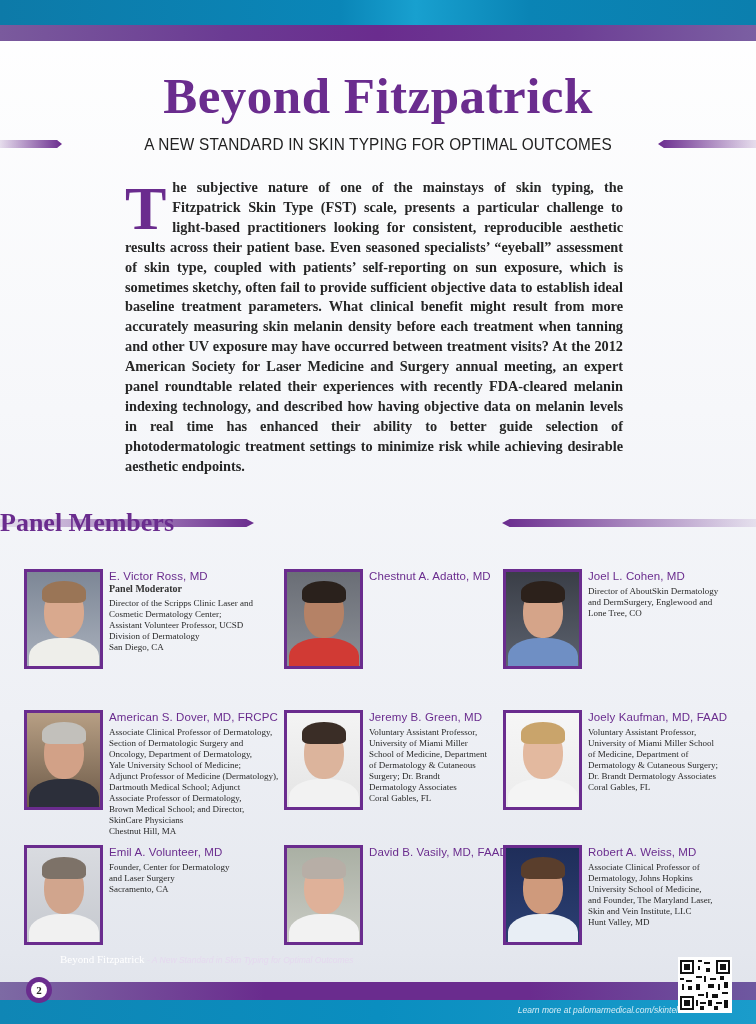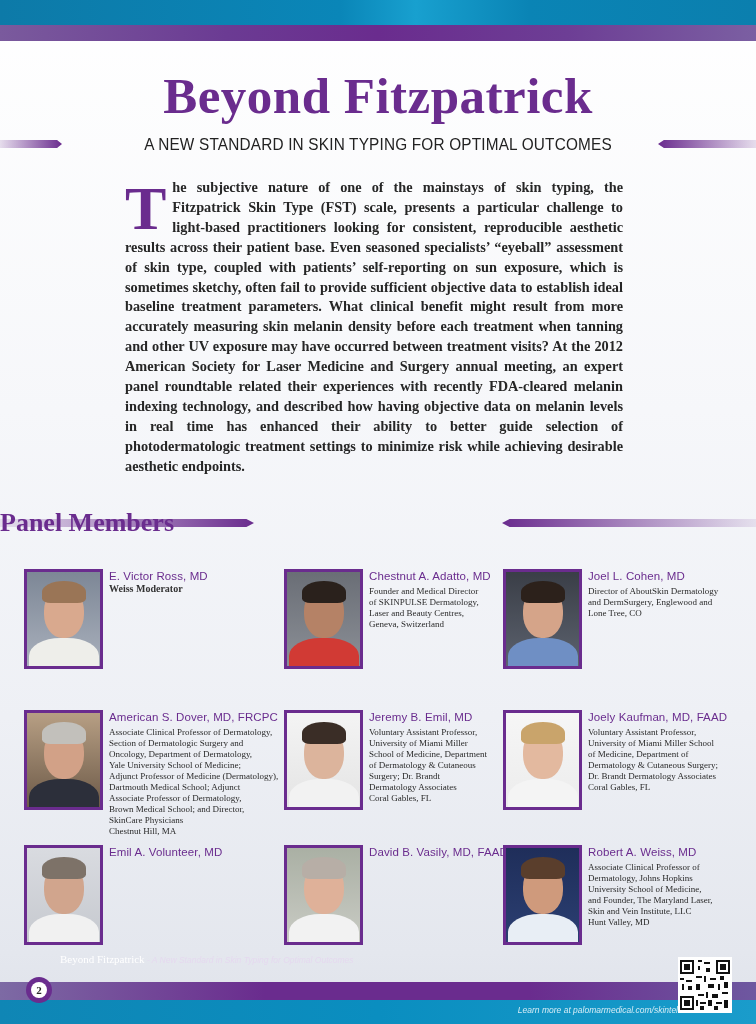--- a/index.html
+++ b/index.html
@@ -149,37 +149,38 @@
 
 <div class="member" style="left:24px; top:569px;">
   <div class="photo">
     <div class="bg" style="background:linear-gradient(180deg,#7d8796,#a9b0bc);"></div>
     <div class="body" style="background:#eeeeea;"></div>
     <div class="head" style="background:#d9a98e;"></div>
     <div class="hair" style="background:#9a7556;"></div>
   </div>
   <div class="info">
     <div class="name">E. Victor Ross, MD</div>
-    <div class="role">Weiss Moderator</div>
+    <div class="role">Panel Moderator</div>
+    <div class="desc">Director of the Scripps Clinic Laser and
+Cosmetic Dermatology Center;
+Assistant Volunteer Professor, UCSD
+Division of Dermatology
+San Diego, CA</div>
   </div>
 </div>
 
 <div class="member" style="left:284px; top:569px;">
   <div class="photo">
     <div class="bg" style="background:linear-gradient(180deg,#6a6e76,#8b8f96);"></div>
     <div class="body" style="background:#d13a34;"></div>
     <div class="head" style="background:#b58266;"></div>
     <div class="hair" style="background:#2a211c;"></div>
   </div>
   <div class="info">
     <div class="name">Chestnut A. Adatto, MD</div>
-    <div class="desc">Founder and Medical Director
-of SKINPULSE Dermatology,
-Laser and Beauty Centres,
-Geneva, Switzerland</div>
   </div>
 </div>
 
 <div class="member" style="left:503px; top:569px;">
   <div class="photo">
     <div class="bg" style="background:linear-gradient(180deg,#3a3e47,#5c626e);"></div>
     <div class="body" style="background:#6f8fc4;"></div>
     <div class="head" style="background:#d5a489;"></div>
     <div class="hair" style="background:#2c211b;"></div>
   </div>
@@ -214,21 +215,21 @@
 </div>
 
 <div class="member" style="left:284px; top:710px;">
   <div class="photo">
     <div class="bg" style="background:linear-gradient(180deg,#f4f4f4,#e4e4e4);"></div>
     <div class="body" style="background:#f2f2f2;"></div>
     <div class="head" style="background:#dcb49c;"></div>
     <div class="hair" style="background:#3a2d26;"></div>
   </div>
   <div class="info">
-    <div class="name">Jeremy B. Emil, MD</div>
+    <div class="name">Jeremy B. Green, MD</div>
     <div class="desc">Voluntary Assistant Professor,
 University of Miami Miller
 School of Medicine, Department
 of Dermatology &amp; Cutaneous
 Surgery; Dr. Brandt
 Dermatology Associates
 Coral Gables, FL</div>
   </div>
 </div>
 
@@ -252,20 +253,23 @@
 
 <div class="member" style="left:24px; top:845px;">
   <div class="photo">
     <div class="bg" style="background:linear-gradient(180deg,#d9dbe0,#c6c9cf);"></div>
     <div class="body" style="background:#f1f1f1;"></div>
     <div class="head" style="background:#d1a58d;"></div>
     <div class="hair" style="background:#7d7268;"></div>
   </div>
   <div class="info">
     <div class="name">Emil A. Volunteer, MD</div>
+    <div class="desc">Founder, Center for Dermatology
+and Laser Surgery
+Sacramento, CA</div>
   </div>
 </div>
 
 <div class="member" style="left:284px; top:845px;">
   <div class="photo">
     <div class="bg" style="background:linear-gradient(180deg,#aab0a4,#c9cbc4);"></div>
     <div class="body" style="background:#f2f2f2;"></div>
     <div class="head" style="background:#dfb199;"></div>
     <div class="hair" style="background:#b7aea6;"></div>
   </div>

